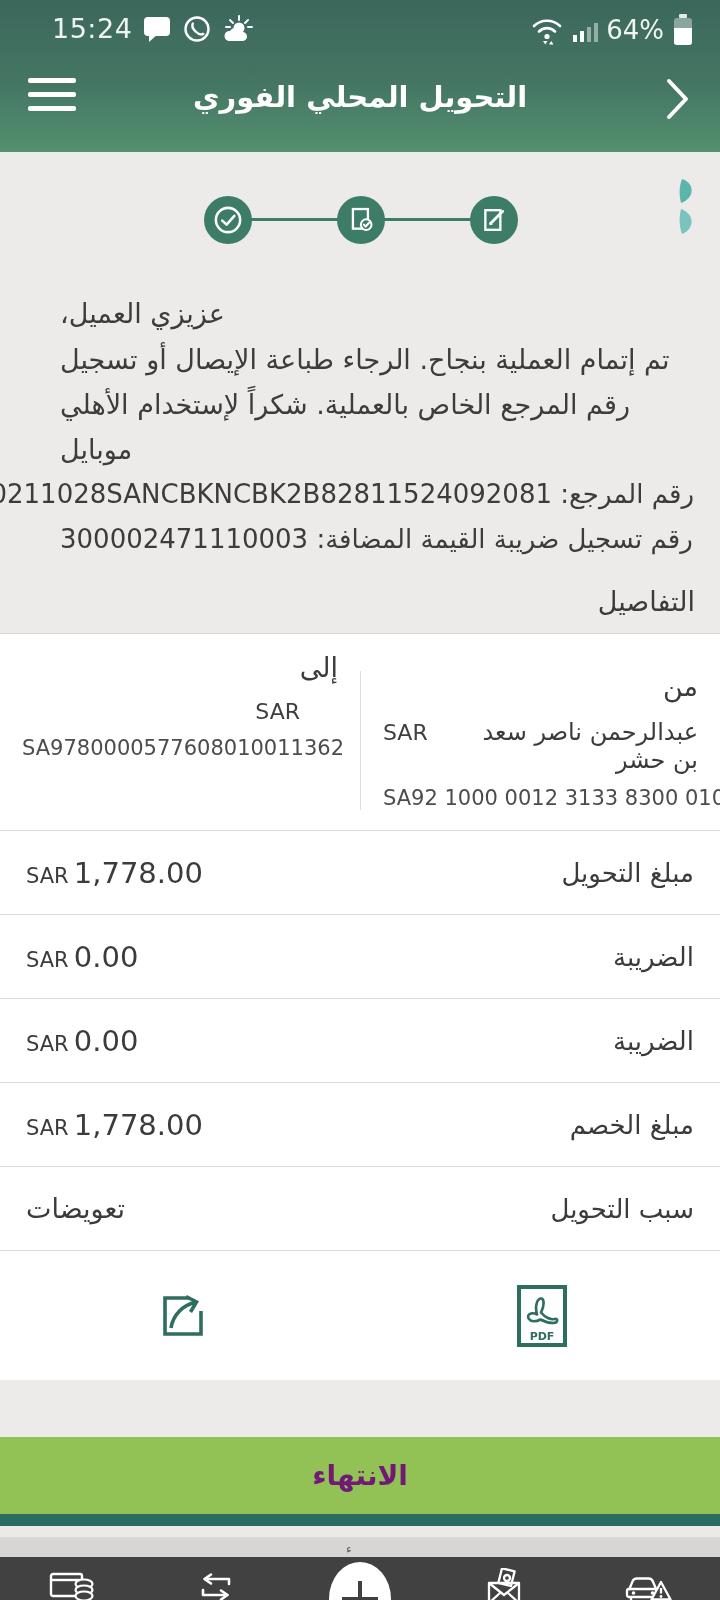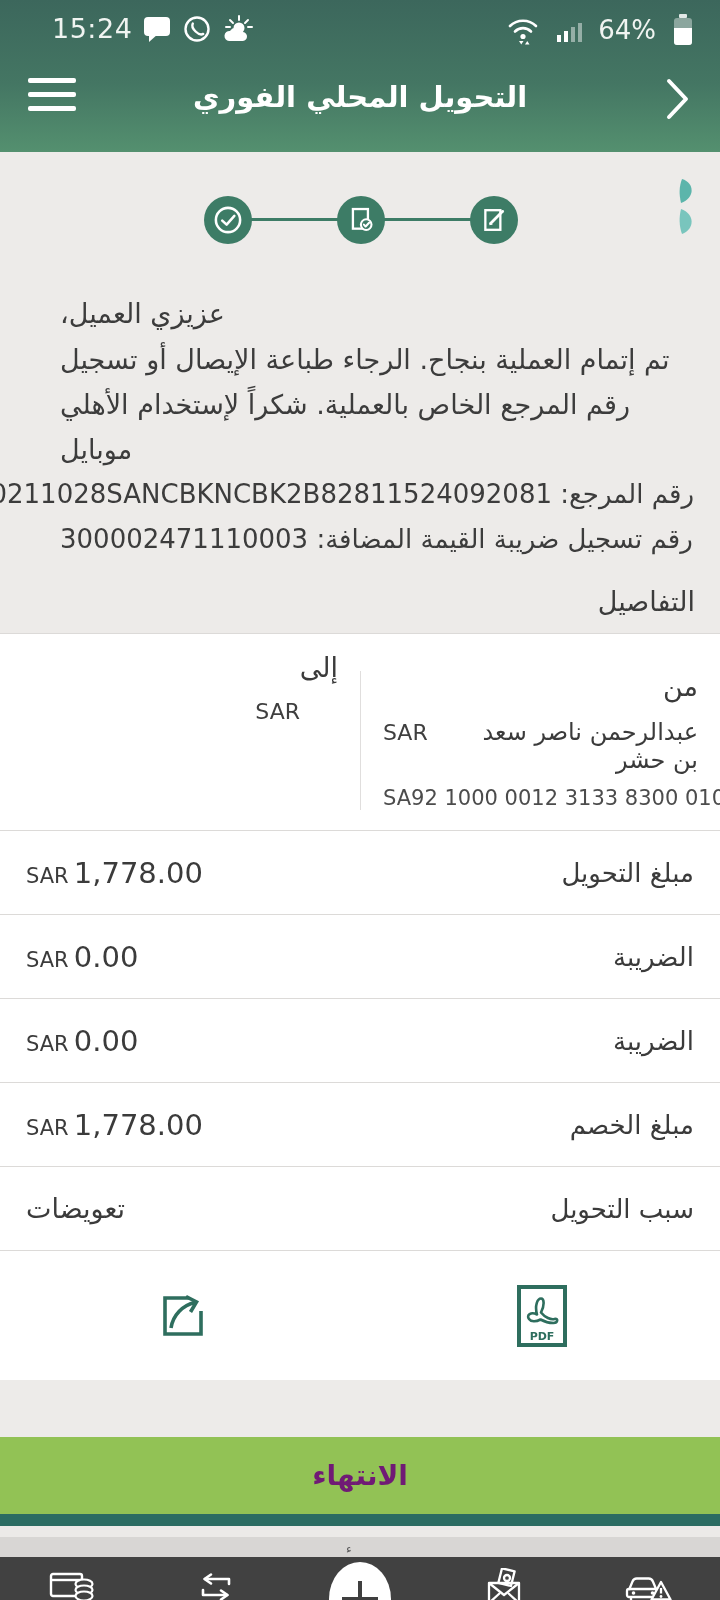--- a/index.html
+++ b/index.html
@@ -10,21 +10,21 @@
     font-family:"DejaVu Sans", sans-serif; color:#3b3b3b;
   }
   
   .app-header {
     position:relative; height:152px;
     background:linear-gradient(180deg,#3c675c 0%,#447663 55%,#54906f 100%);
   }
   .status-bar { position:absolute; top:0; left:0; right:0; height:58px; }
   .sb-left { position:absolute; left:52px; top:13px; display:flex; align-items:center; gap:11px; }
   .sb-time { color:#f0f4f1; font-size:27px; letter-spacing:.5px; }
-  .sb-right { position:absolute; right:26px; top:14px; display:flex; align-items:center; gap:16px;justify-content:flex-end; }
+  .sb-right { position:absolute; right:26px; top:14px; display:flex; align-items:center; gap:8px;justify-content:flex-end; }
   .sb-batt-txt { color:#f0f4f1; font-size:26px; }
   .hamburger { position:absolute; left:28px; top:78px; width:48px; cursor:pointer; }
   .hamburger .bar { height:5px; background:#fff; border-radius:2px; margin-bottom:9px; }
   .hamburger .bar:last-child { margin-bottom:0; }
   .header-title {
     position:absolute; left:0; right:0; top:80px; text-align:center;
     color:#fff; font-size:29px; font-weight:bold; direction:rtl;
   }
   .header-forward { position:absolute; right:26px; top:76px; }
   
@@ -236,20 +236,21 @@
         <span>عبدالرحمن ناصر سعد بن حشر</span>
         <span class="party-cur">SAR</span>
       </div>
       <div class="party-iban">SA92 1000 0012 3133 8300 0107</div>
     </div>
     <div class="party-col">
       <div class="party-label">إلى</div>
       <div class="party-name-row">
         <span class="party-cur">SAR</span>
       </div>
+      <div class="party-iban">SA9780000577608010011362</div>
     </div>
   </div>
 
   <div class="amt-row">
     <span class="amt-label">مبلغ التحويل</span>
     <span class="amt-val"><span class="cur">SAR</span> <span class="num">1,778.00</span></span>
   </div>
   <div class="amt-row">
     <span class="amt-label">الضريبة</span>
     <span class="amt-val"><span class="cur">SAR</span> <span class="num">0.00</span></span>

